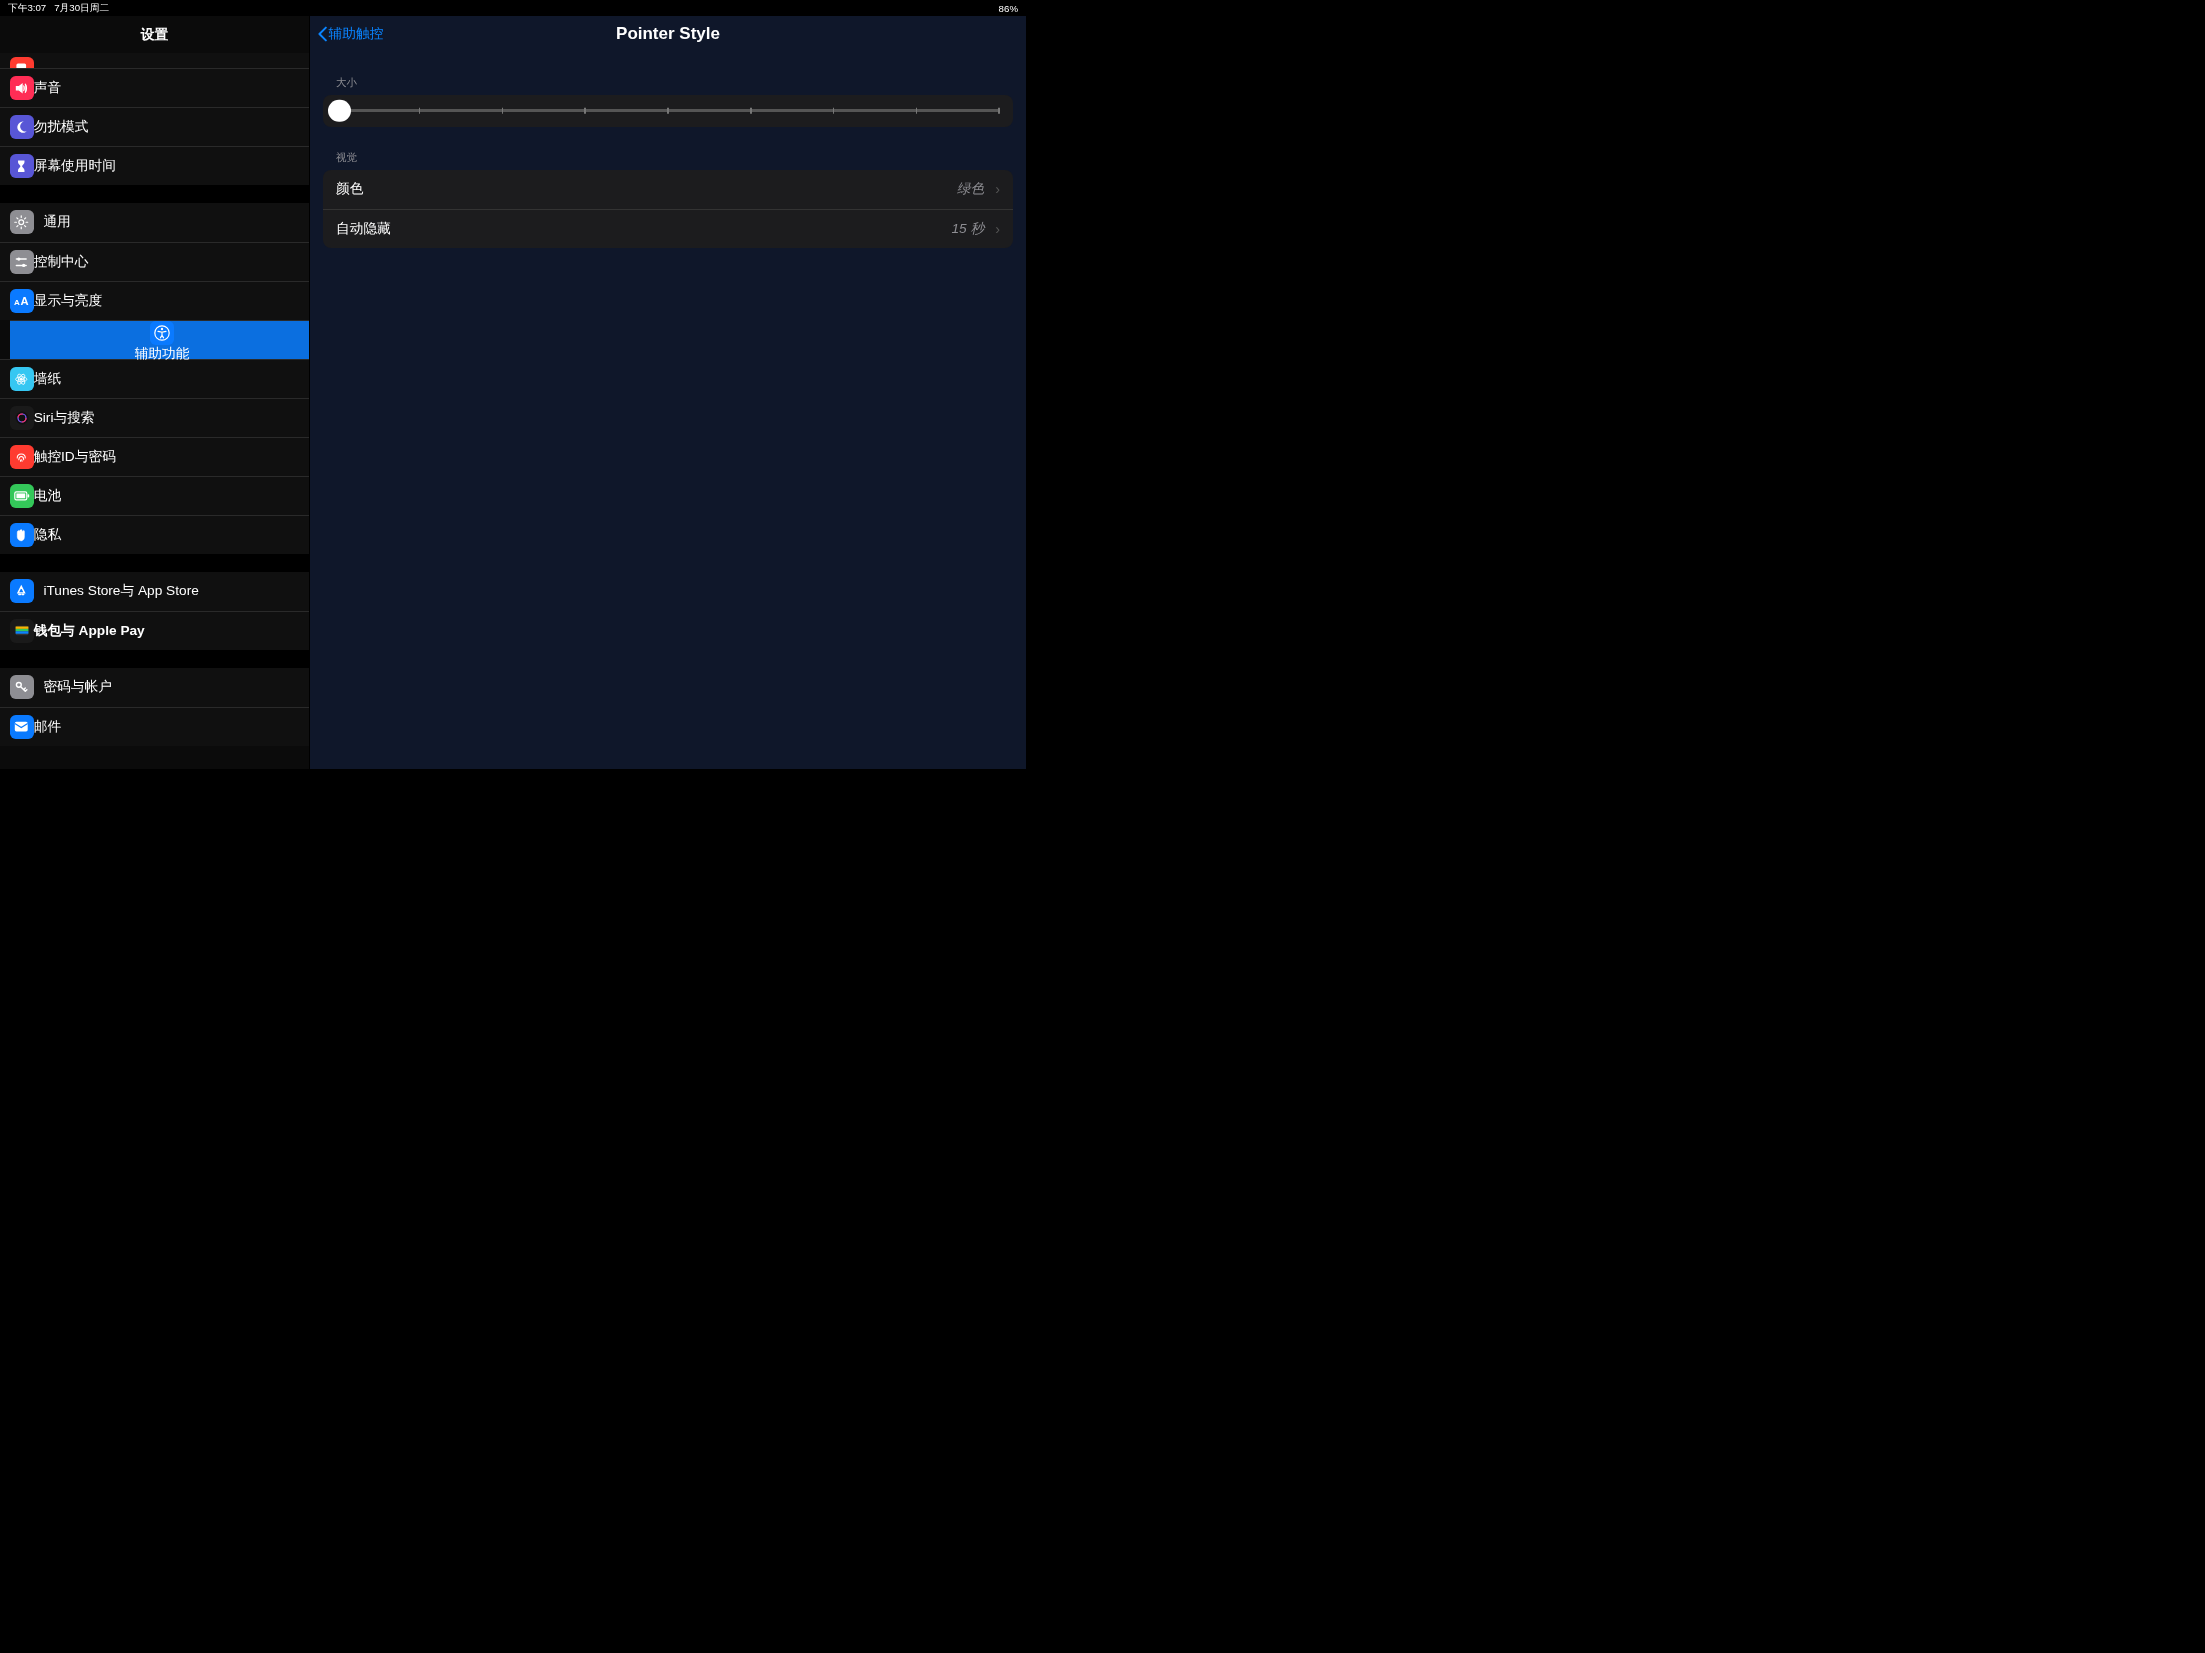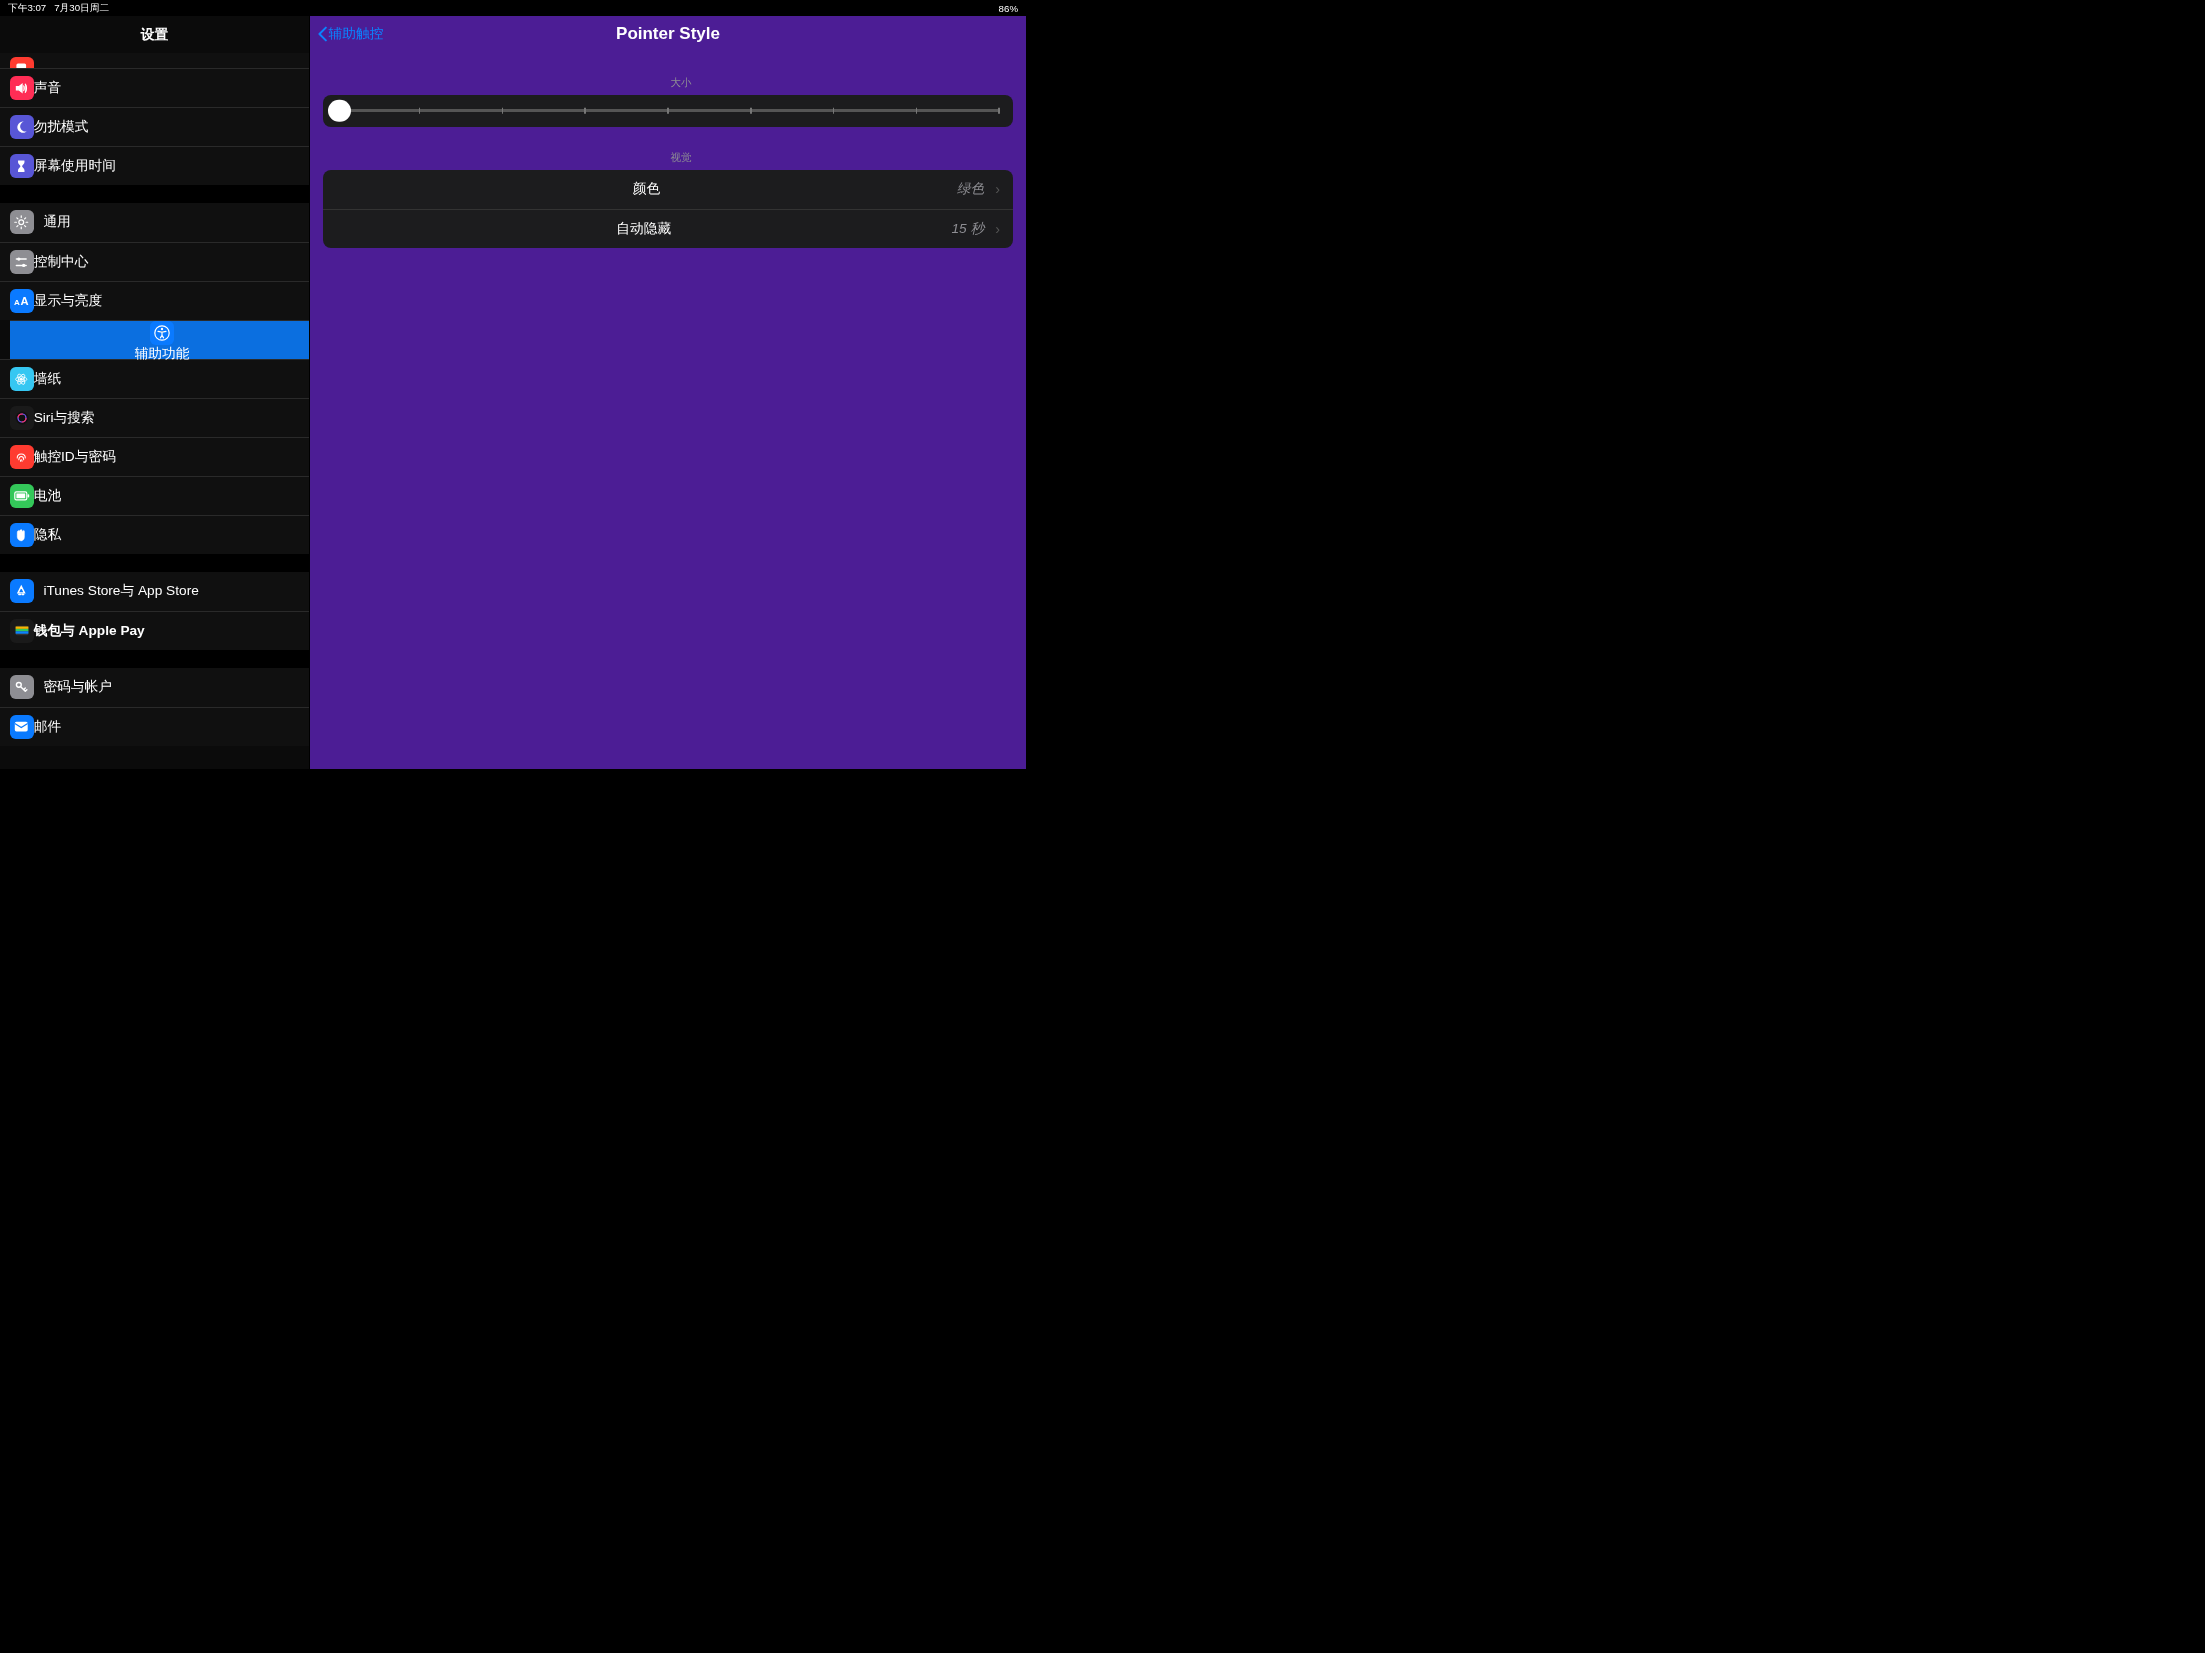--- a/index.html
+++ b/index.html
@@ -18,21 +18,21 @@
 .row { display: flex; align-items: center; height: 39px; padding-left: 9.7px; background: #101010; }
 .row + .row { border-top: 0.8px solid #2a2a2a; margin-left: 44px; padding-left: 0; }
 .row + .row .label { margin-left: 0; text-align: right; }
 .row .icon { width: 24px; height: 24px; border-radius: 5.7px; display: flex; align-items: center; justify-content: center; flex: 0 0 24px; }
 .row .label { margin-left: 9.7px; font-size: 13.7px; color: #fff; }
 .row.selected { background: #0b6fe0; }
 .row.partial { height: 14.5px; overflow: hidden; }
 .row.partial .icon { margin-top: 16px; }
 .group .row:first-child { border-top: none; margin-left: 0; padding-left: 9.7px; }
 
-.content { position: absolute; top: 16px; left: 310px; right: 0; bottom: 0; background: #4c1d95; text-align: center; }
+.content { position: absolute; top: 16px; left: 310px; right: 0; bottom: 0; background: #0f172a; }
 .navbar { height: 36px; display: flex; align-items: center; position: relative; }
 .back { display: flex; align-items: center; color: #0a84ff; font-size: 13.7px; padding-left: 6.5px; gap: 1.6px; }
 .navtitle { position: absolute; left: 50%; transform: translateX(-50%); font-size: 17px; font-weight: 600; }
 
 .section-label { color: #8e8e93; font-size: 10.5px; margin: 24px 0 4.8px 26px; }
 .card { background: #1c1c1e; border-radius: 8px; margin: 0 13px; }
 .card .crow { display: flex; align-items: center; height: 39px; padding: 0 13px; font-size: 13.7px; }
 .card .crow + .crow { border-top: 0.8px solid #333; }
 .card .crow .clabel { flex: 1; }
 .card .crow .cvalue { color: #8e8e93; margin-right: 11px; font-style: italic; }

